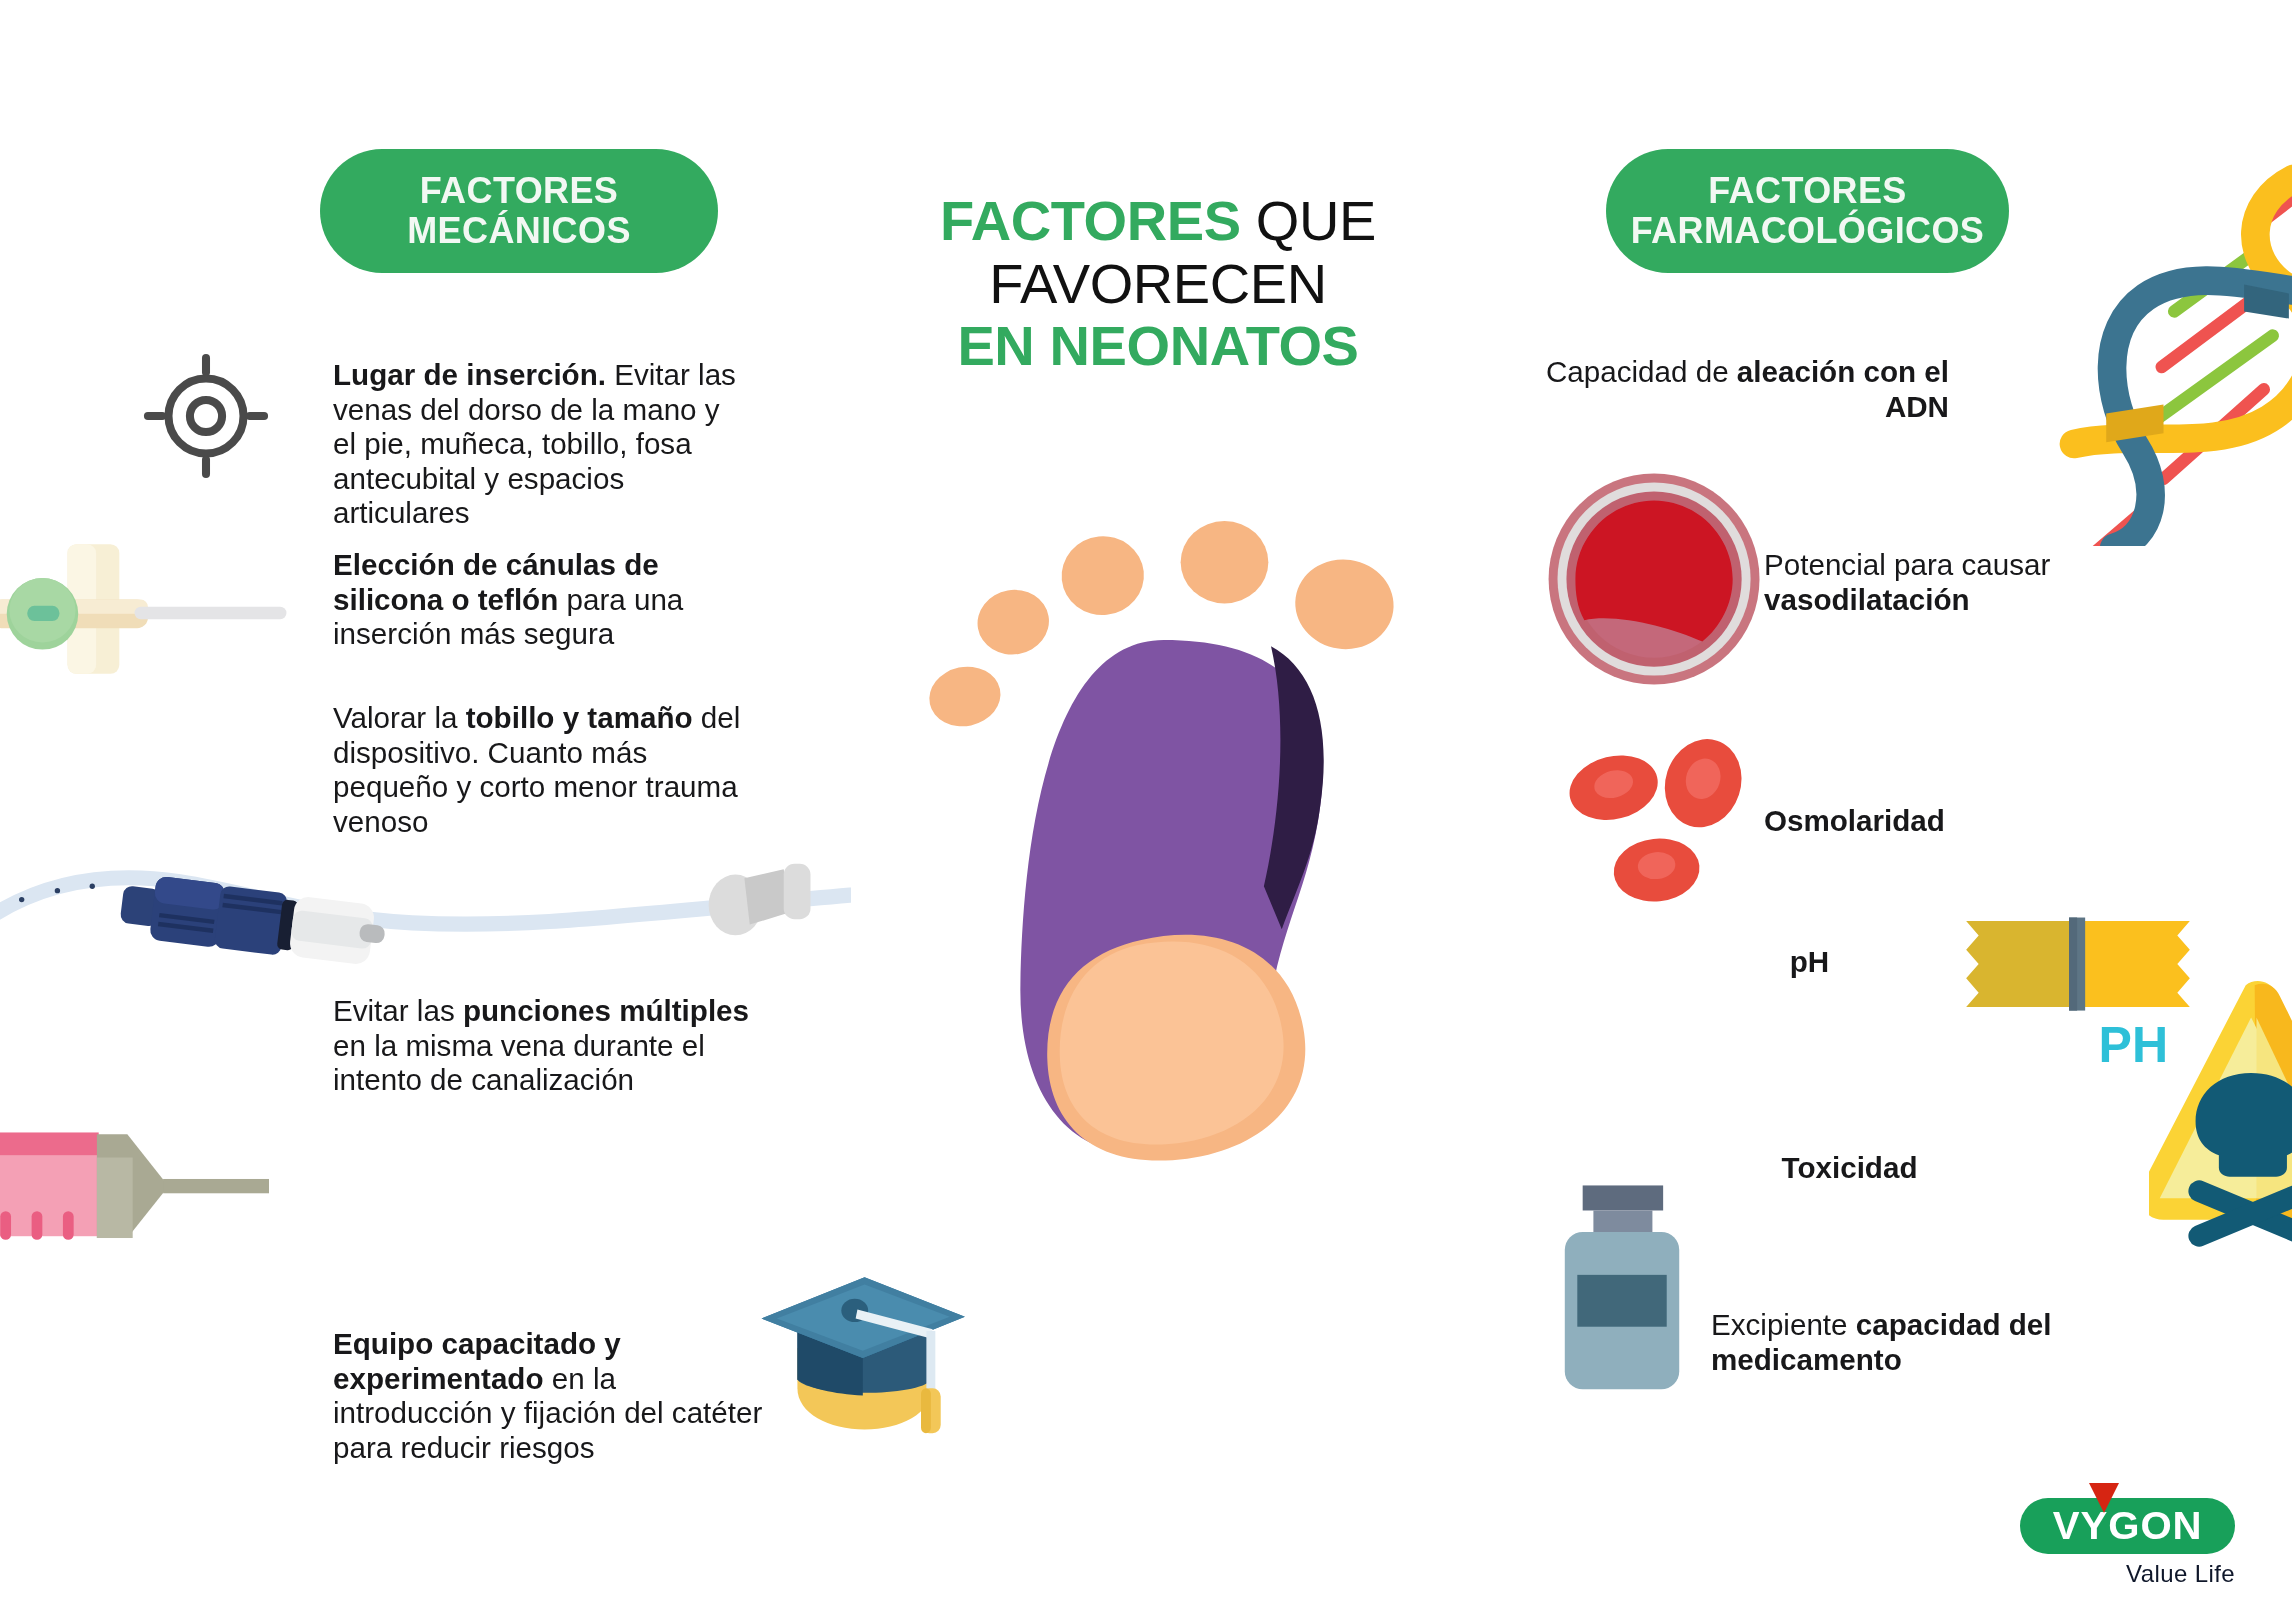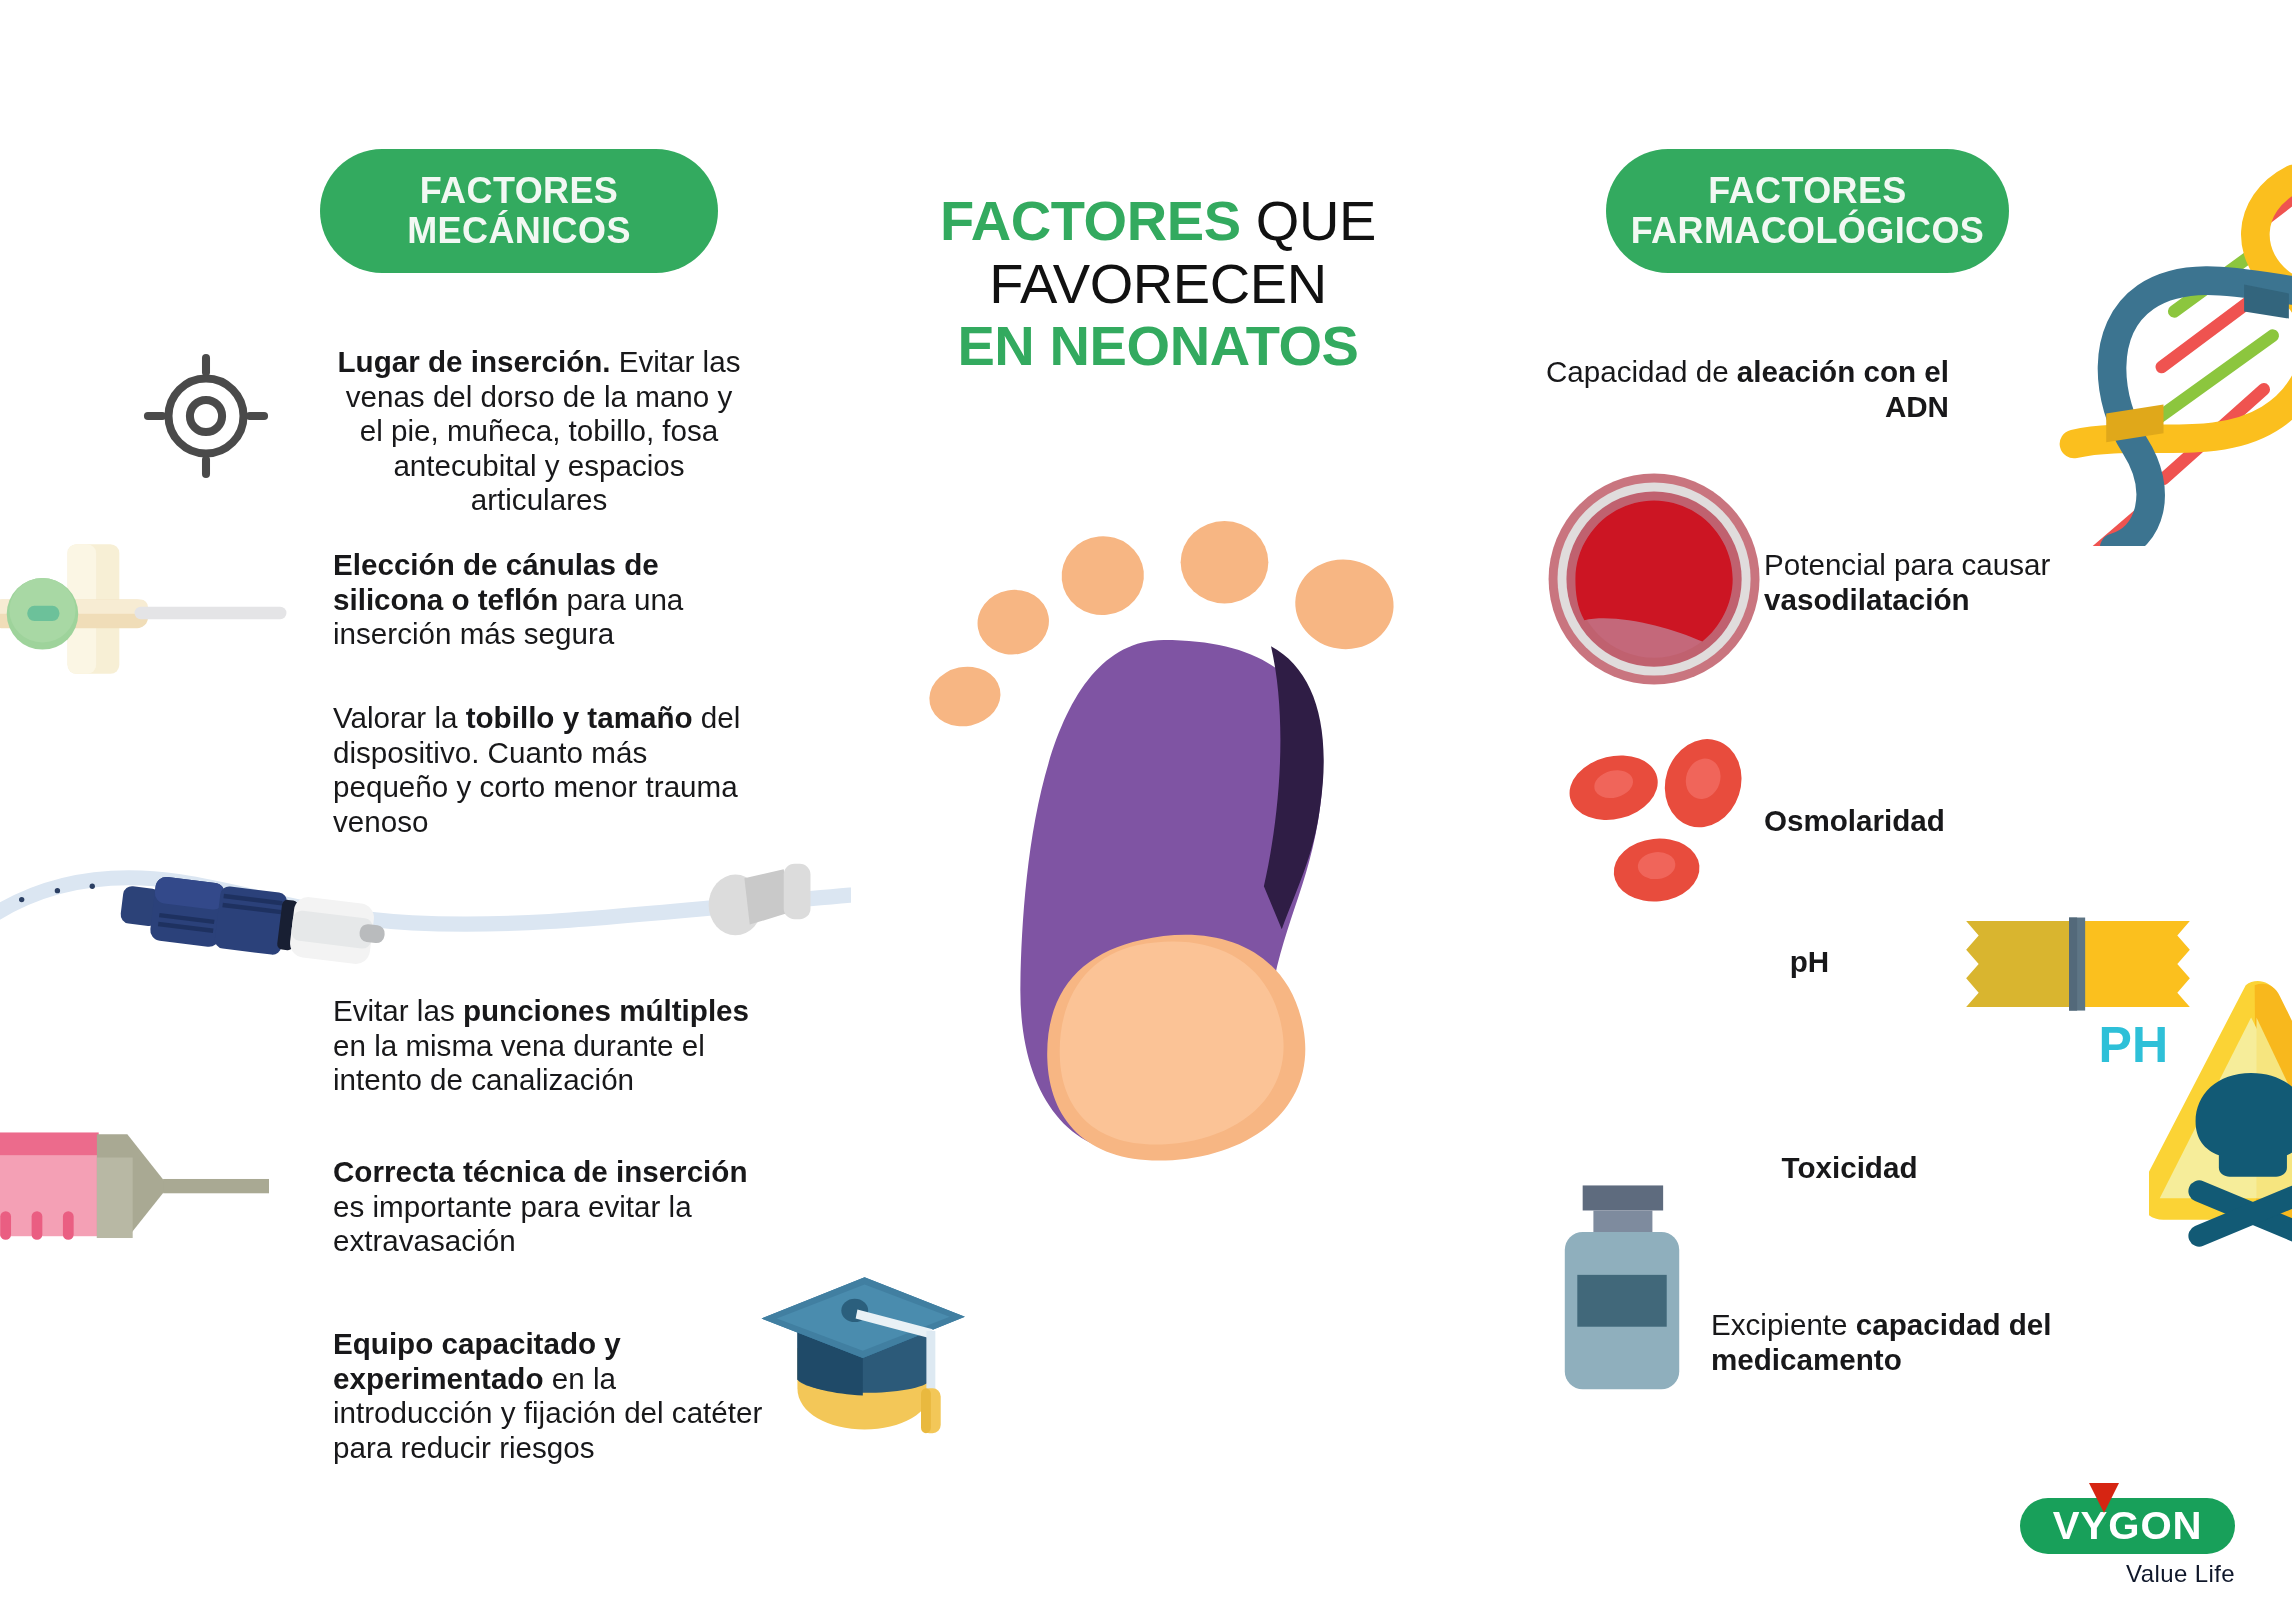--- a/index.html
+++ b/index.html
@@ -47,21 +47,21 @@
     font-size:29.6px;
     line-height:1.17;
     color:#18181a;
     font-weight:400;
   }
   .txt b{ font-weight:700; }
   .txt.r{ text-align:right; }
   .txt.c{ text-align:center; }
 
   
-  #t-m1{ left:333px; top:345px; width:412px;text-align:center; }
+  #t-m1{ left:333px; top:358px; width:412px; }
   #t-m2{ left:333px; top:548px; width:412px; }
   #t-m3{ left:333px; top:701px; width:421px; }
   #t-m4{ left:333px; top:994px; width:421px; }
   #t-m5{ left:333px; top:1155px; width:421px; }
   #t-m6{ left:333px; top:1327px; width:430px; }
 
   
   #t-p1{ left:1528px; top:355px; width:421px; }
   #t-p2{ left:1764px; top:548px; width:421px; }
   #t-p3{ left:1764px; top:804px; width:394px; }
@@ -159,21 +159,20 @@
   </div>
 
   <div class="txt" id="t-m1"><b>Lugar de inserción.</b><span> Evitar las venas del dorso de la mano y el pie, muñeca, tobillo, fosa antecubital y espacios articulares</span></div>
 
   <div class="txt" id="t-m2"><b>Elección de cánulas de silicona o teflón</b><span> para una inserción más segura</span></div>
 
   <div class="txt" id="t-m3"><span>Valorar la </span><b>tobillo y tamaño</b><span> del dispositivo. Cuanto más pequeño y corto menor trauma venoso</span></div>
 
   <div class="txt" id="t-m4"><span>Evitar las </span><b>punciones múltiples</b><span> en la misma vena durante el intento de canalización</span></div>
 
-  <div class="txt" id="t-m5"><b>Correcta técnica de inserción</b><span> es importante para evitar la extravasación</span></div>
 
   <div class="txt" id="t-m6"><b>Equipo capacitado y experimentado</b><span> en la introducción y  fijación del catéter para reducir riesgos</span></div>
 
   <div class="txt r" id="t-p1"><span>Capacidad de </span><b>aleación con el ADN</b></div>
 
   <div class="txt" id="t-p2"><span>Potencial para causar </span><b>vasodilatación</b></div>
 
   <div class="txt" id="t-p3"><b>Osmolaridad</b></div>
 
   <div class="txt c" id="t-p4"><b>pH</b></div>

